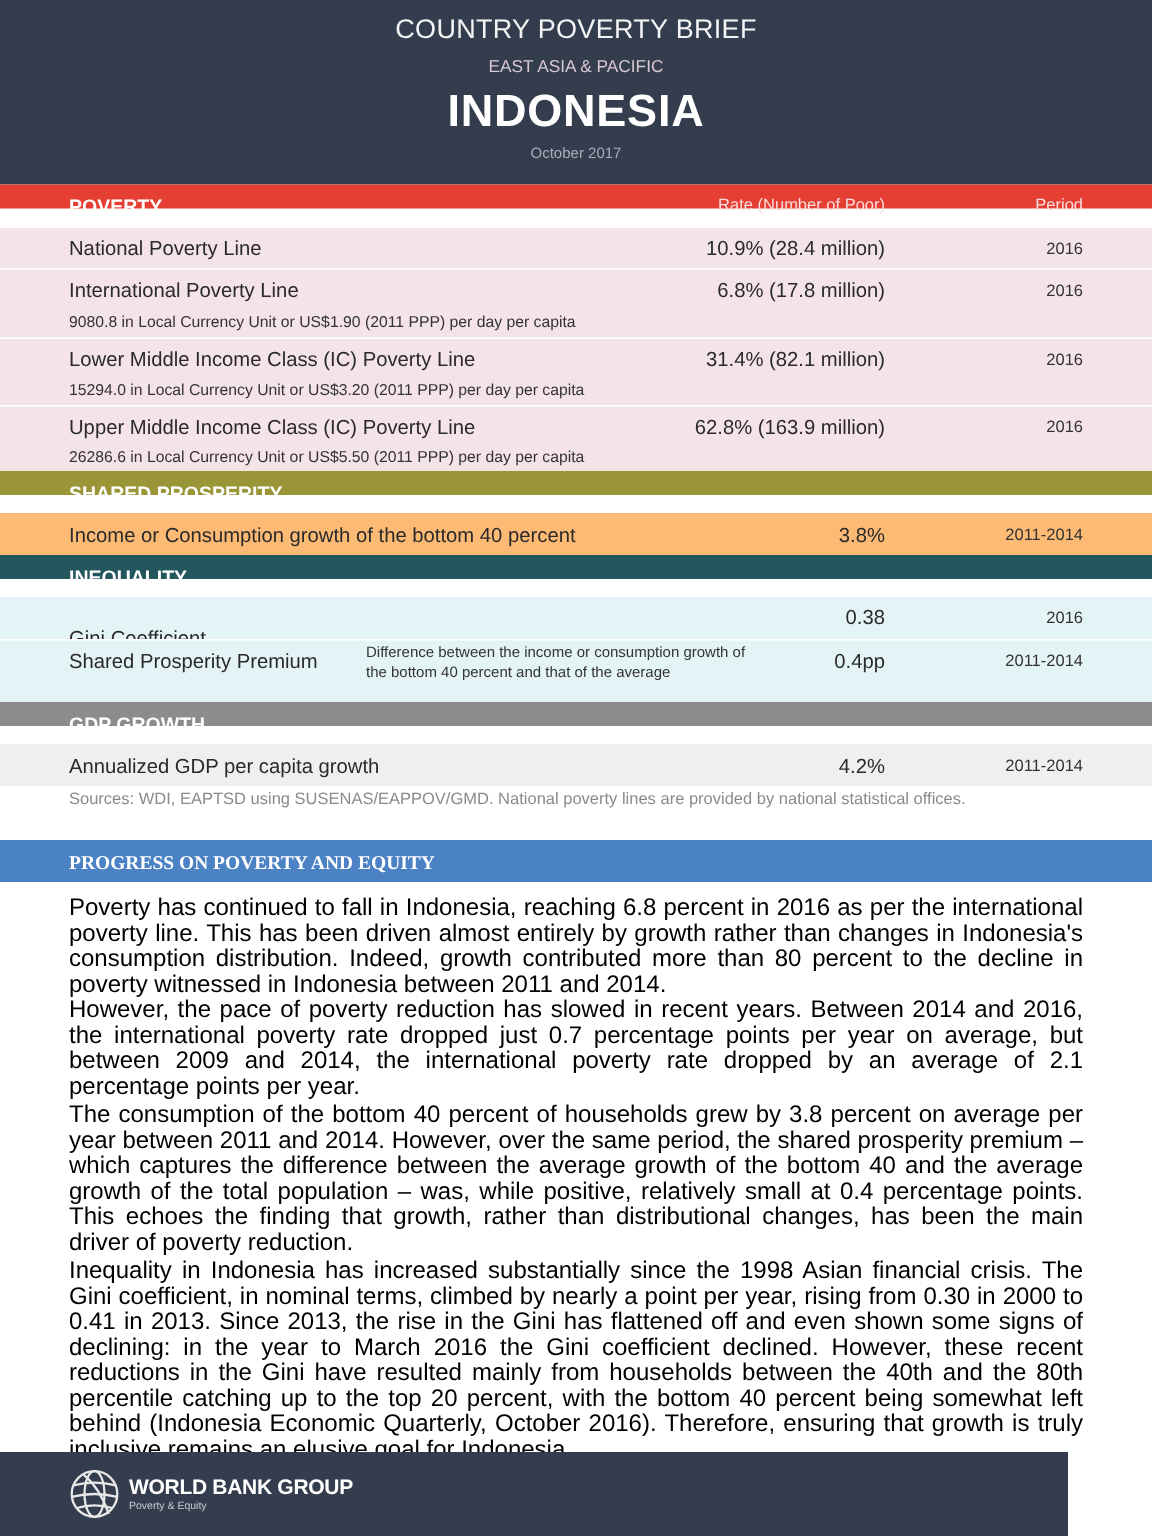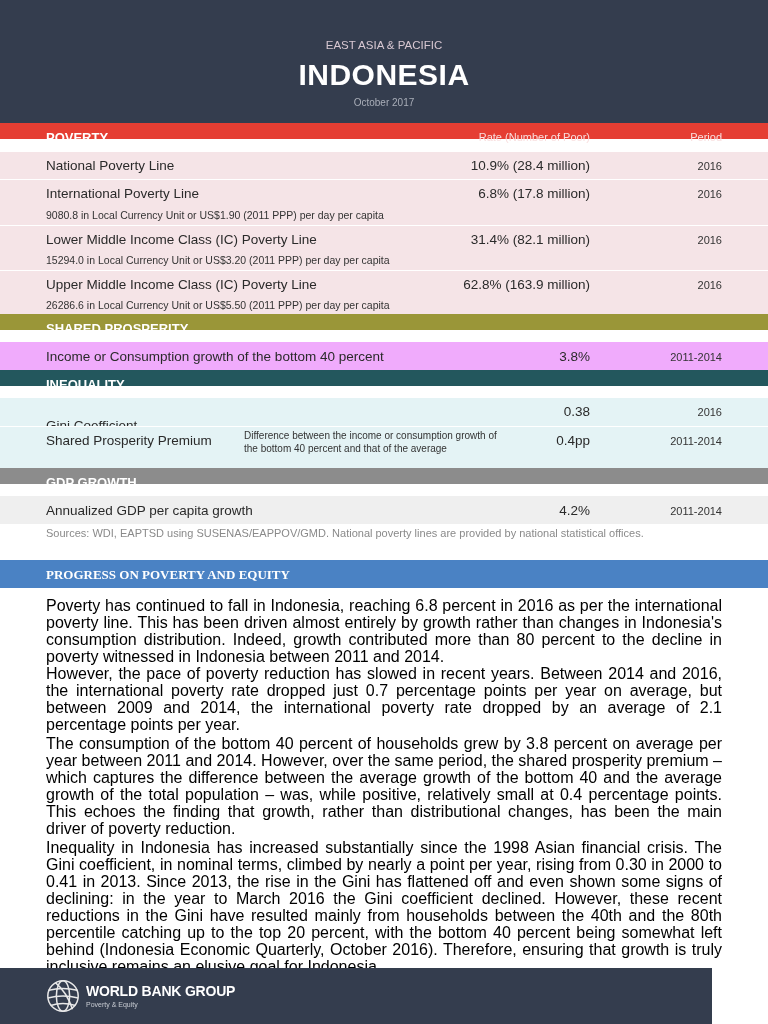--- a/index.html
+++ b/index.html
@@ -19,21 +19,21 @@
   .sec-head .col-period { position: absolute; right: 46px; top: 8px; font-size: 11px; font-weight: normal; color: #f8dede; }
 
   .poverty-head { top: 123px; background: #e53e33; }
   .pov-row { background: #f5e4e7; border-top: 1px solid #ffffff; }
   .label { position: absolute; left: 46px; font-size: 13.5px; color: #2a2a2a; }
   .sublabel { position: absolute; left: 46px; font-size: 10.5px; color: #333; }
   .rate { position: absolute; right: 178px; font-size: 13.5px; color: #2a2a2a; }
   .period { position: absolute; right: 46px; font-size: 11px; color: #333; text-align: right; }
 
   .sp-head { top: 314px; background: #9a9638; }
-  .sp-row { top: 342px; height: 28px; background: #f0abfc; }
+  .sp-row { top: 342px; height: 28px; background: #fdba74; }
   .ineq-head { top: 370px; background: #23575d; }
   .ineq-row1 { top: 398px; height: 28px; background: #e4f3f5; }
   .ineq-row2 { top: 426px; height: 42px; background: #e4f3f5; border-top: 1px solid #ffffff; }
   .gdp-head { top: 468px; background: #8c8c8c; }
   .gdp-row { top: 496px; height: 28px; background: #efefef; }
 
   .desc { position: absolute; left: 244px; top: 2px; width: 260px; font-size: 10px; line-height: 13px; color: #333; }
 
   .sources { position: absolute; left: 46px; top: 527px; font-size: 11px; color: #8a8a8a; }
 
@@ -48,20 +48,21 @@
   .footer { position: absolute; left: 0; top: 968px; width: 712px; height: 56px; background: #343d4e; }
   .logo { position: absolute; left: 44px; top: 9px; width: 38px; height: 38px; }
   .wbg { position: absolute; left: 86px; top: 15px; color: #fff; font-weight: bold; font-size: 14px; letter-spacing: -0.2px; }
   .wbg-sub { position: absolute; left: 86px; top: 33px; color: #c8ccd3; font-size: 7px; }
   .url { position: absolute; right: 46px; top: 15px; color: #fff; font-size: 16px; }
 </style>
 </head>
 <body>
 
 <div class="header">
+  <div class="brief">COUNTRY POVERTY BRIEF</div>
   <div class="region">EAST ASIA &amp; PACIFIC</div>
   <div class="country">INDONESIA</div>
   <div class="date">October 2017</div>
 </div>
 
 <div class="row sec-head poverty-head">
   <span class="title">POVERTY</span>
   <span class="col-rate">Rate (Number of Poor)</span>
   <span class="col-period">Period</span>
 </div>

